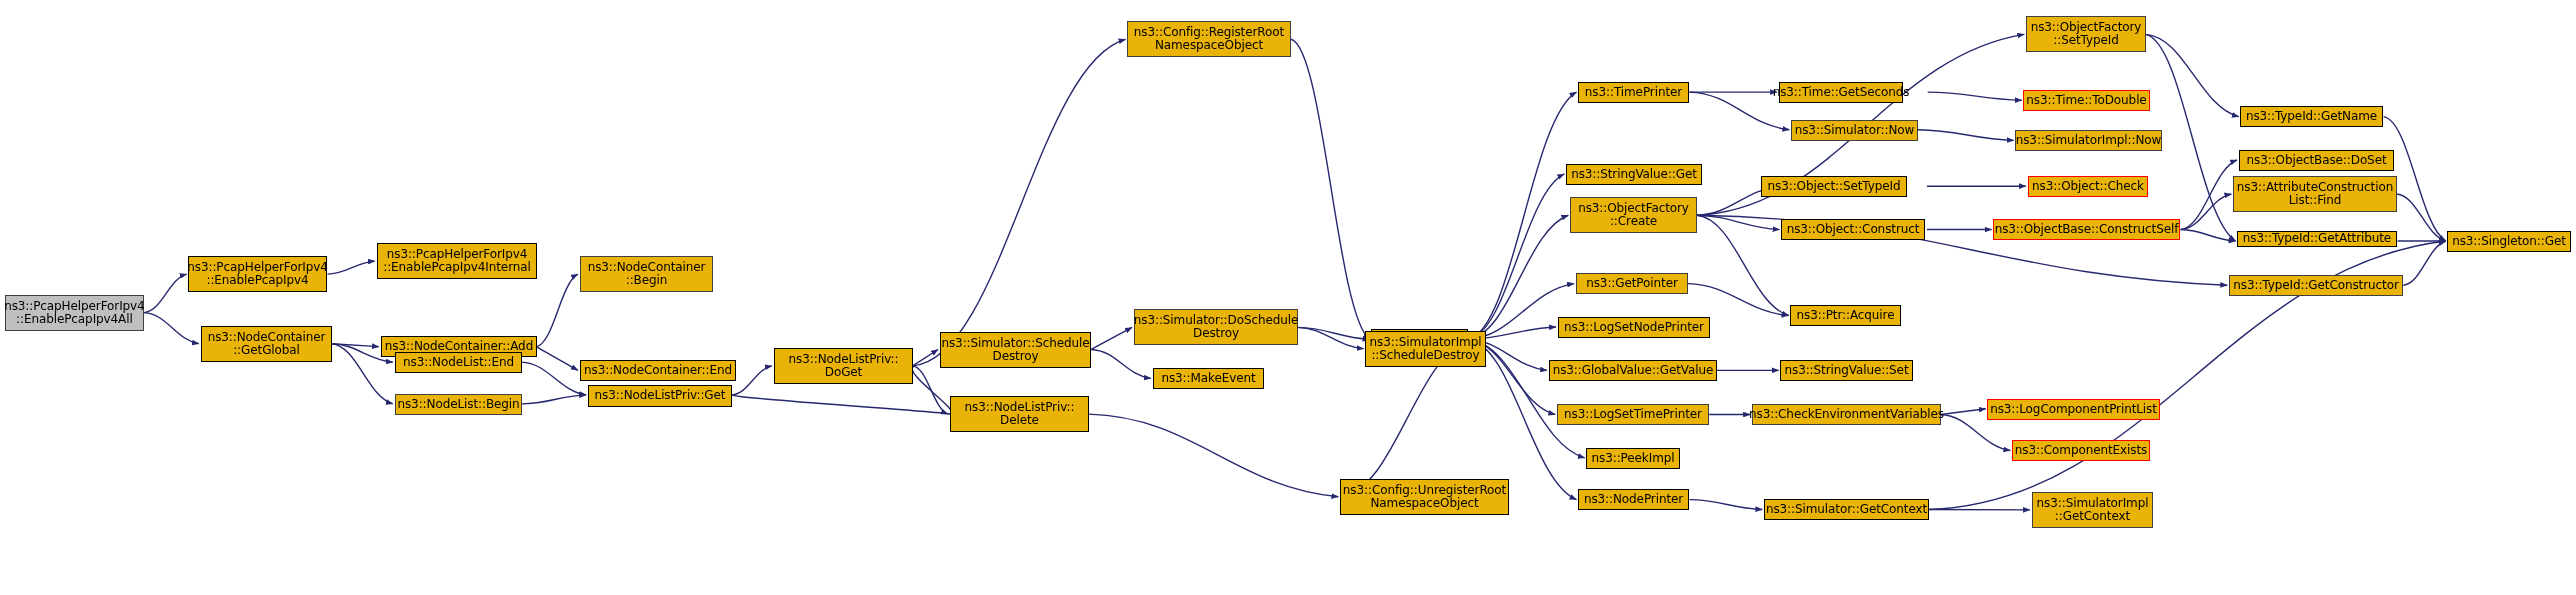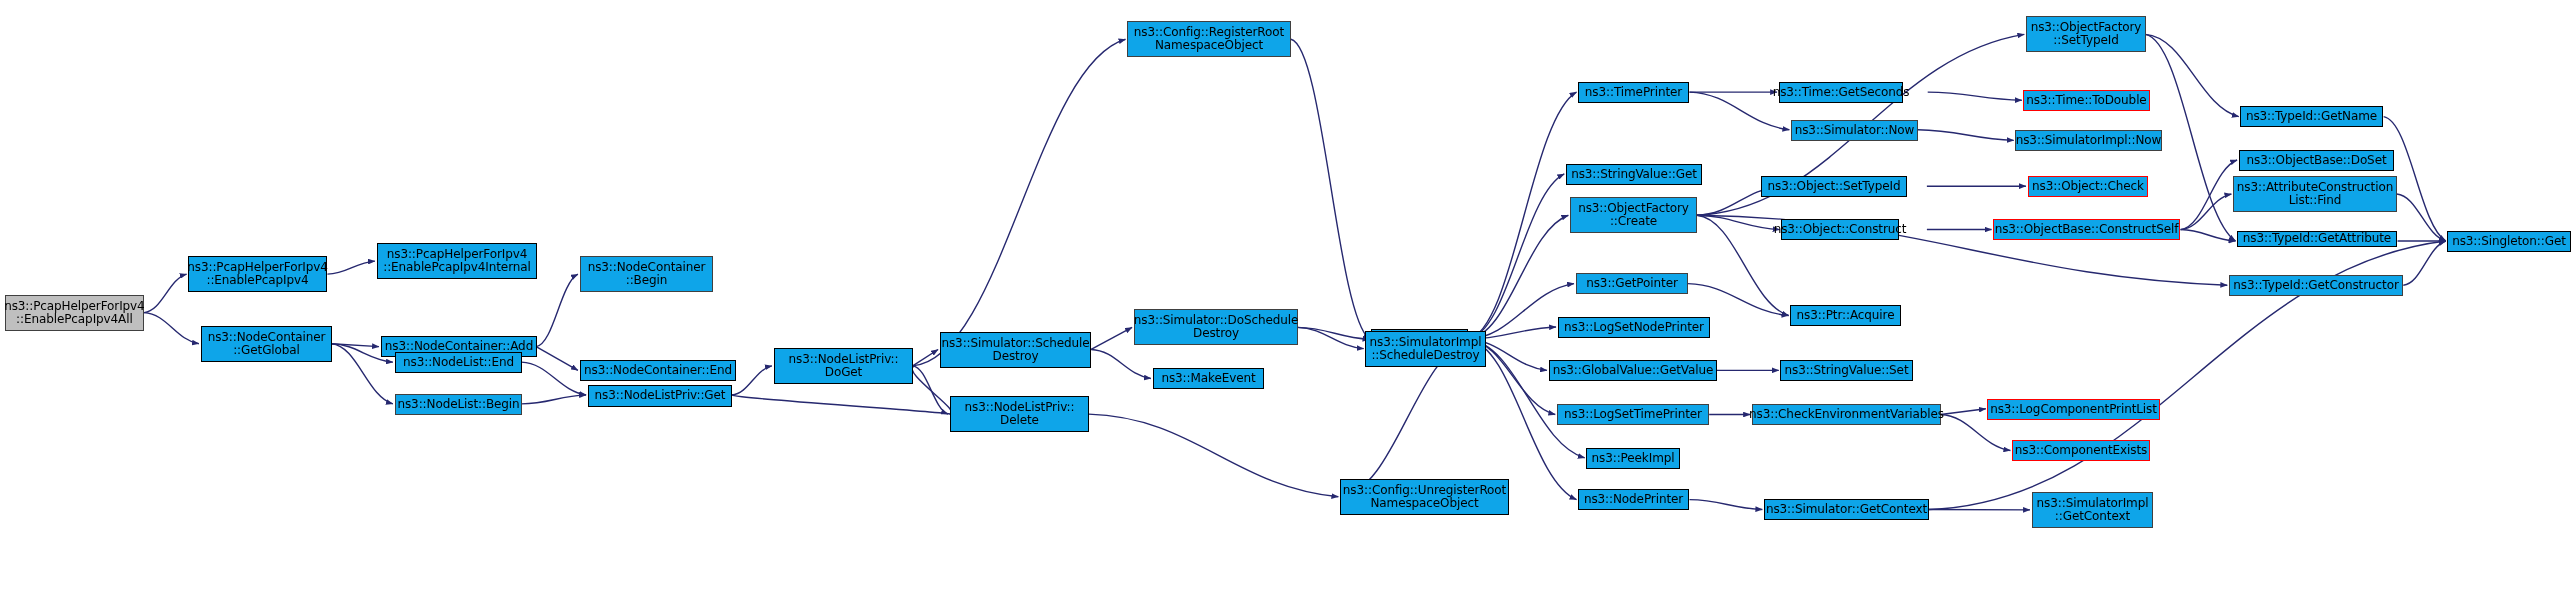--- a/index.html
+++ b/index.html
@@ -22,21 +22,21 @@
     height: 595px;
     pointer-events: none;
   }
   .node {
     position: absolute;
     box-sizing: border-box;
     display: flex;
     align-items: center;
     justify-content: center;
     text-align: center;
-    background: #0ea5e9;
+    background: #eab308;
     border: 0.8px solid #000000;
     color: #000000;
     font-size: 12px;
     line-height: 1.12;
     letter-spacing: -0.1px;
     white-space: pre-line;
     padding: 0 2.5px;
     z-index: 5;
   }
   
@@ -155,21 +155,21 @@
 ::Create</div>
       <div class="node thick" style="left: 1576px; top: 273px; width: 112px; height: 20.5px;">ns3::GetPointer</div>
       <div class="node" style="left: 1558px; top: 317px; width: 152px; height: 20.5px;">ns3::LogSetNodePrinter</div>
       <div class="node" style="left: 1549px; top: 360px; width: 168px; height: 20.5px;">ns3::GlobalValue::GetValue</div>
       <div class="node thick" style="left: 1557px; top: 404px; width: 152px; height: 20.5px;">ns3::LogSetTimePrinter</div>
       <div class="node" style="left: 1586px; top: 448px; width: 94px; height: 20.5px;">ns3::PeekImpl</div>
       <div class="node" style="left: 1578px; top: 489px; width: 111px; height: 20.5px;">ns3::NodePrinter</div>
       <div class="node" style="left: 1779px; top: 82px; width: 124px; height: 20.5px;">ns3::Time::GetSeconds</div>
       <div class="node thick" style="left: 1791px; top: 120px; width: 127px; height: 20.5px;">ns3::Simulator::Now</div>
       <div class="node" style="left: 1761px; top: 176px; width: 146px; height: 20.5px;">ns3::Object::SetTypeId</div>
-      <div class="node" style="left: 1781px; top: 219px; width: 118px; height: 20.5px;">ns3::Object::Construct</div>
+      <div class="node" style="left: 1781px; top: 219px; width: 144px; height: 20.5px;">ns3::Object::Construct</div>
       <div class="node" style="left: 1790px; top: 305px; width: 111px; height: 20.5px;">ns3::Ptr::Acquire</div>
       <div class="node" style="left: 1780px; top: 360px; width: 133px; height: 20.5px;">ns3::StringValue::Set</div>
       <div class="node thick" style="left: 1752px; top: 404px; width: 189px; height: 20.5px;">ns3::CheckEnvironmentVariables</div>
       <div class="node" style="left: 1764px; top: 499px; width: 165px; height: 20.5px;">ns3::Simulator::GetContext</div>
       <div class="node thick" style="left: 2026px; top: 16.4px; width: 120px; height: 36px;">ns3::ObjectFactory
 ::SetTypeId</div>
       <div class="node red" style="left: 2023px; top: 90px; width: 127px; height: 20.5px;">ns3::Time::ToDouble</div>
       <div class="node thick" style="left: 2015px; top: 130px; width: 147px; height: 20.5px;">ns3::SimulatorImpl::Now</div>
       <div class="node red" style="left: 2028px; top: 176px; width: 120px; height: 20.5px;">ns3::Object::Check</div>
       <div class="node red" style="left: 1993px; top: 219px; width: 187px; height: 20.5px;">ns3::ObjectBase::ConstructSelf</div>

